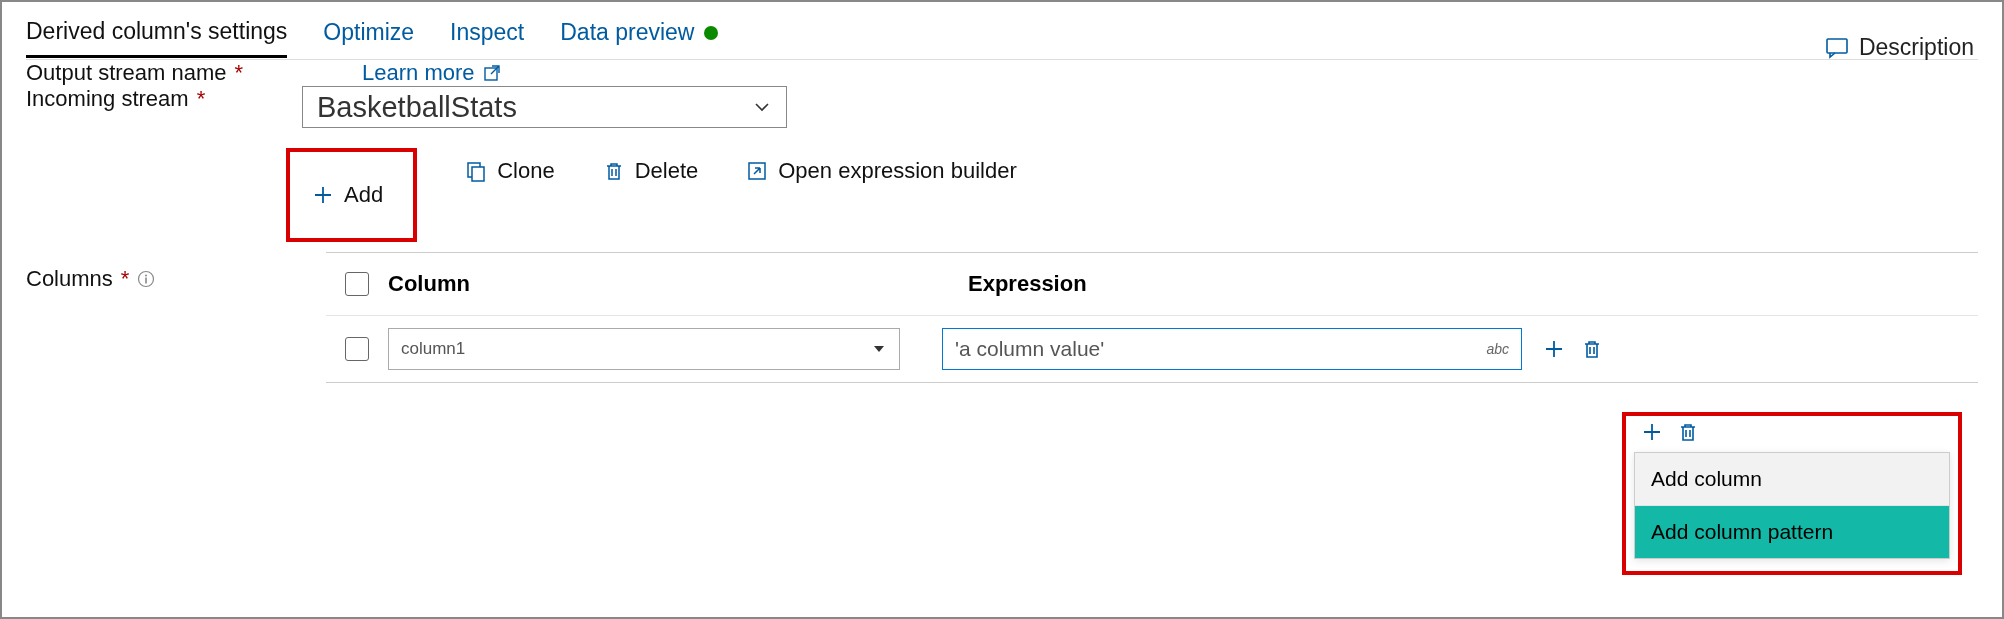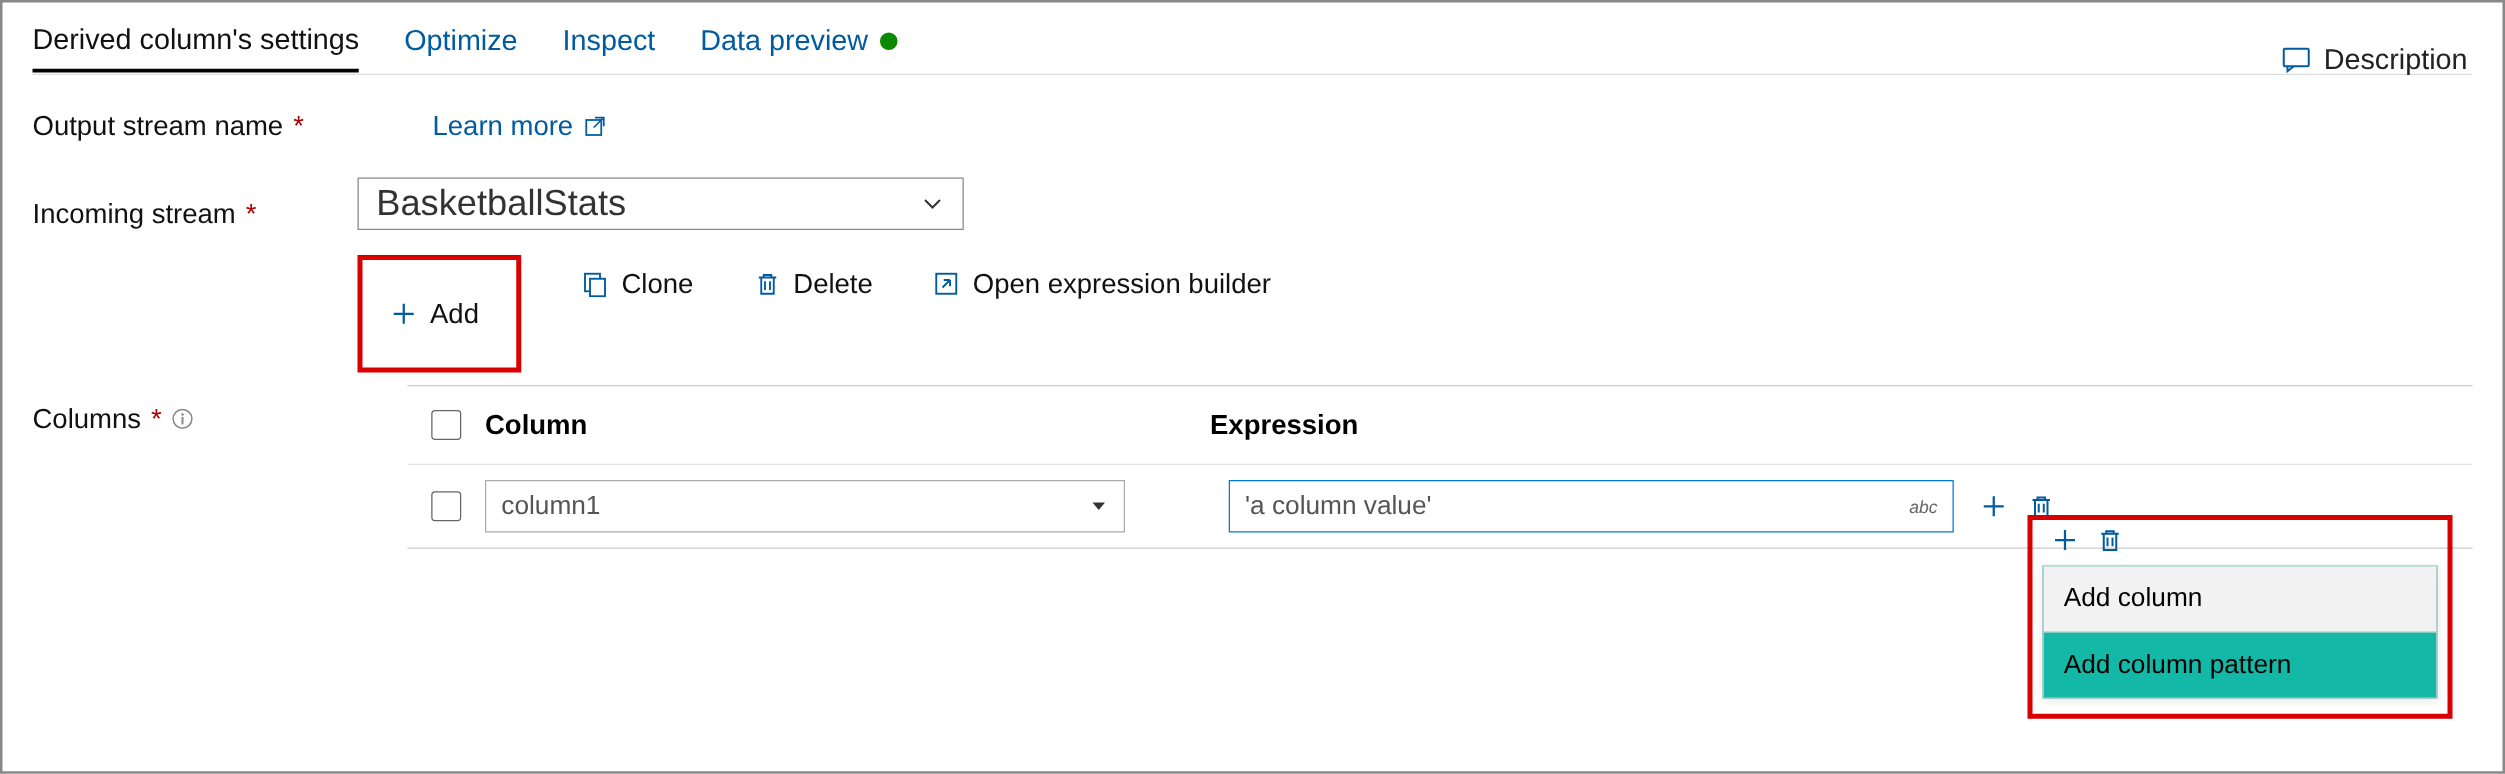--- a/index.html
+++ b/index.html
@@ -6,21 +6,21 @@
   body { background: #fff; }
   .container { width: 2004px; height: 619px; border: 2px solid #888; position: relative; padding: 14px 24px 0 24px; }
 
   .tabs-row { display: flex; align-items: center; height: 44px; border-bottom: 1px solid #ddd; gap: 36px; }
   .tab { font-size: 23px; color: #005ba1; cursor: pointer; padding-bottom: 10px; display:flex; align-items:center; gap:10px;}
   .tab.selected { color: #111; font-weight: 500; border-bottom: 3px solid #000; margin-bottom:-1px;}
   .status-dot { width: 14px; height: 14px; background: #0b8a00; border-radius: 50%; display: inline-block; }
 
   .desc { position: absolute; right: 28px; top: 32px; display: flex; align-items: center; gap: 10px; font-size: 23px; color: #222; cursor: pointer; }
 
-  .form-row { display: flex; align-items: flex-end; margin-top: 28px; gap: 0; }
+  .form-row { display: flex; align-items: flex-start; gap: 16px; }
   .label { width: 260px; font-size: 22px; color: #111; display:flex; align-items:center; gap:8px;}
   .req { color: #a00; }
 
   .text-input { width: 485px; height: 42px; border: 1px solid #888; padding: 0 14px; font-size: 22px; color: #333; }
   .select-wrap { width: 485px; height: 42px; border: 1px solid #888; padding: 0 14px; font-size: 29px; color: #333; display:flex; align-items:center; justify-content:space-between; cursor:pointer;}
   .learn { color: #005ba1; font-size: 22px; margin-left: 60px; display:flex; align-items:center; gap:8px; cursor:pointer;}
 
   .toolbar { display:flex; align-items:flex-start; margin-top: 20px; margin-left: 260px; gap: 48px; }
   .tool-btn { display:flex; align-items:center; gap:10px; font-size: 22px; color:#111; cursor:pointer; padding:10px 0;}
   .tool-btn .icon { color:#005ba1; }
@@ -31,22 +31,22 @@
 
   .grid-header { display:flex; align-items:center; padding: 18px 0; }
   .hdr-check { width: 62px; display:flex; justify-content:center;}
   .hdr-column { width: 580px; font-size: 22px; font-weight: 700;}
   .hdr-expression { font-size: 22px; font-weight: 700;}
 
   .check { width: 24px; height: 24px; border: 1.5px solid #666; border-radius: 3px; display:inline-block; cursor:pointer;}
 
   .grid-row { display:flex; align-items:center; padding: 12px 0; border-top: 1px solid #e5e5e5;}
   .cell-check { width: 62px; display:flex; justify-content:center;}
-  .cell-col-input { width: 512px; height: 42px; border:1px solid #aaa; padding:0 12px; font-size:21px; color:#555; display:flex; align-items:center; justify-content:space-between; cursor:pointer; margin-right:42px;}
-  .cell-expr-input { flex:0 0 580px; height: 42px; border:1px solid #0078d4; padding:0 12px; font-size:21px; color:#555; display:flex; align-items:center; justify-content:space-between; cursor:pointer;margin-left:41px;}
+  .cell-col-input { width: 512px; height: 42px; border:1px solid #aaa; padding:0 12px; font-size:17px; color:#555; display:flex; align-items:center; justify-content:space-between; cursor:pointer; margin-right:42px;}
+  .cell-expr-input { flex:0 0 580px; height: 42px; border:1px solid #0078d4; padding:0 12px; font-size:21px; color:#555; display:flex; align-items:center; justify-content:space-between; cursor:pointer;}
   .abc { font-size: 14px; color:#666; font-style: italic; }
 
   .row-actions { display:flex; gap:14px; margin-left:20px;}
 
   .dropdown-box { position:absolute; right: 40px; top: 410px; width: 340px; border: 4px solid #d80000; padding: 0 8px 12px 8px;}
   .dropdown-actions { display:flex; gap:12px; padding:4px 6px 8px 6px;}
   .dropdown-menu { background:#14b8a6; border:1px solid #ccc; box-shadow:0 2px 8px rgba(0,0,0,0.1);}
   .dropdown-item { padding:14px 16px; font-size:21px; cursor:pointer;}
   .dropdown-item:first-child { background:#f2f2f2;}
   .dropdown-item + .dropdown-item { border-top:1px solid #e5e5e5;}

